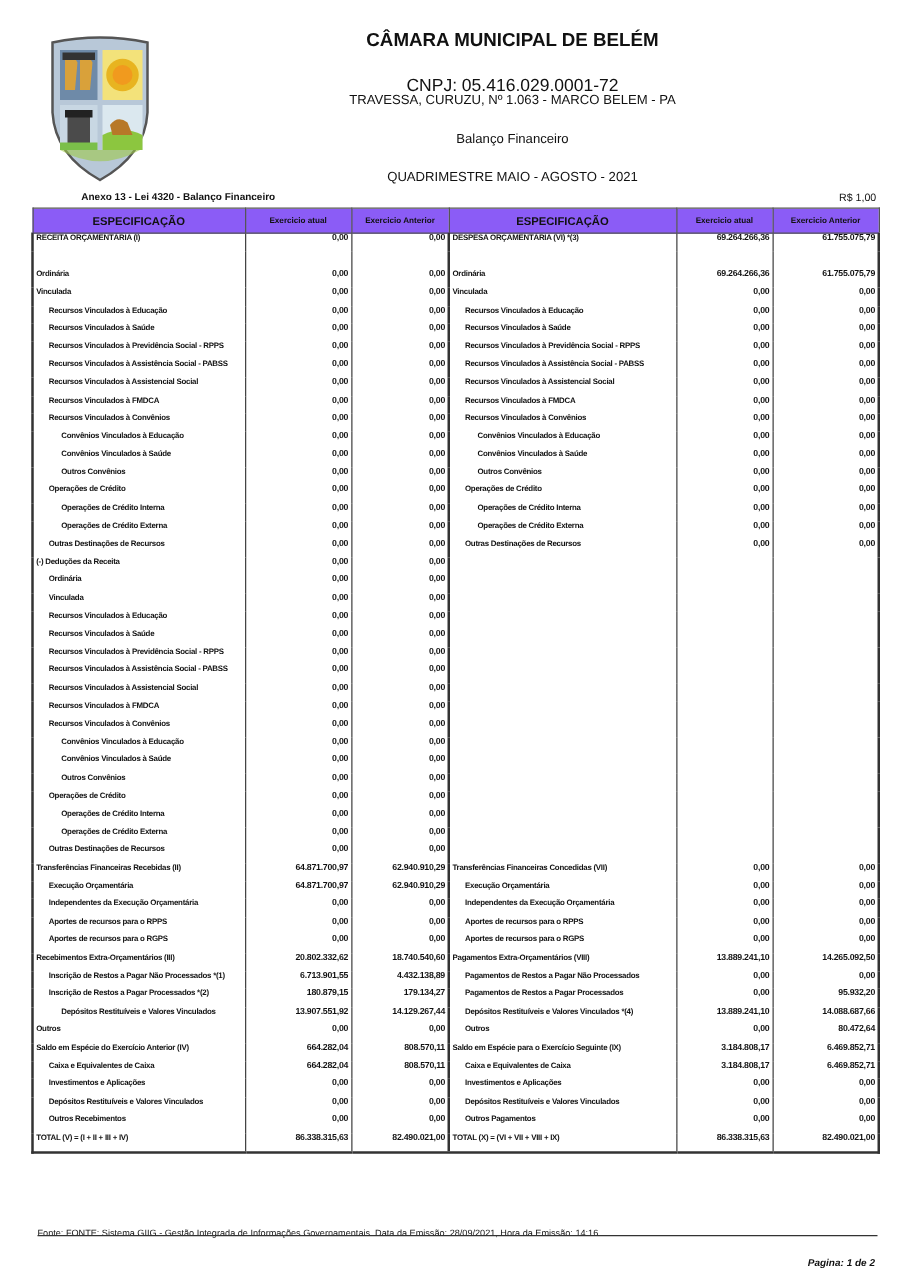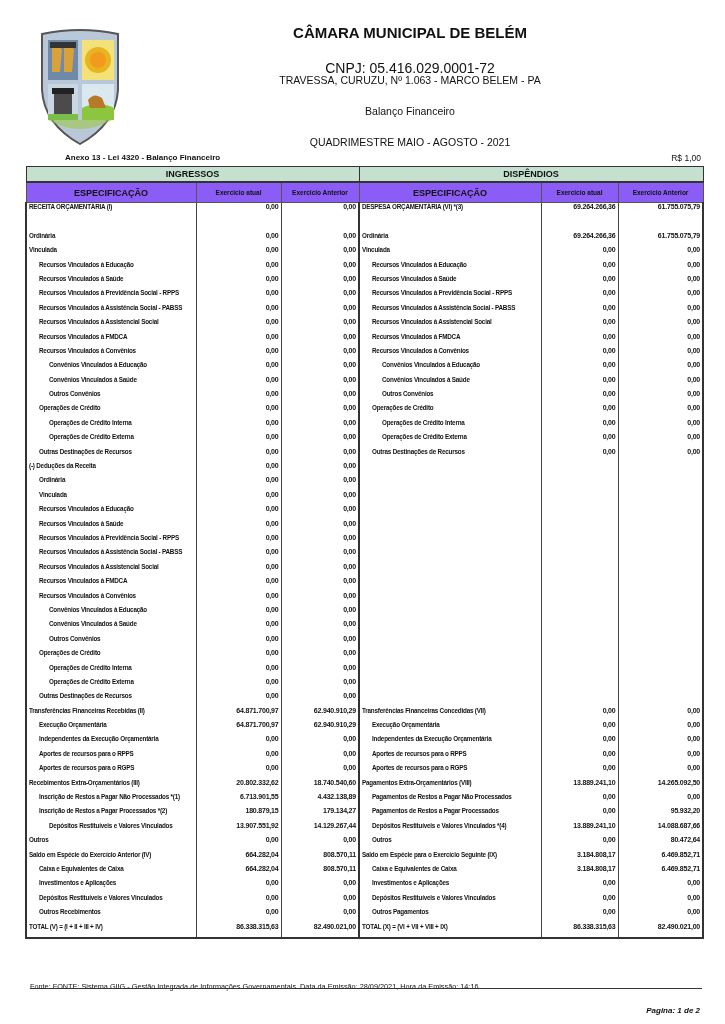--- a/index.html
+++ b/index.html
@@ -72,24 +72,20 @@
 <table class="bal">
   <colgroup>
     <col class="spec">
       <col class="atual">
       <col class="ant">
     <col class="spec2">
       <col class="atual2">
       <col class="ant2">
   </colgroup>
   <thead>
-    <tr class="sec">
-      <th colspan="3">INGRESSOS</th>
-      <th colspan="3">DISPÊNDIOS</th>
-    </tr>
     <tr class="colh">
       <th class="sp">ESPECIFICAÇÃO</th>
       <th class="ex">Exercicio atual</th>
       <th class="ex">Exercicio Anterior</th>
       <th class="sp">ESPECIFICAÇÃO</th>
       <th class="ex">Exercicio atual</th>
       <th class="ex">Exercicio Anterior</th>
     </tr>
   </thead>
   <tbody id="tbody">

